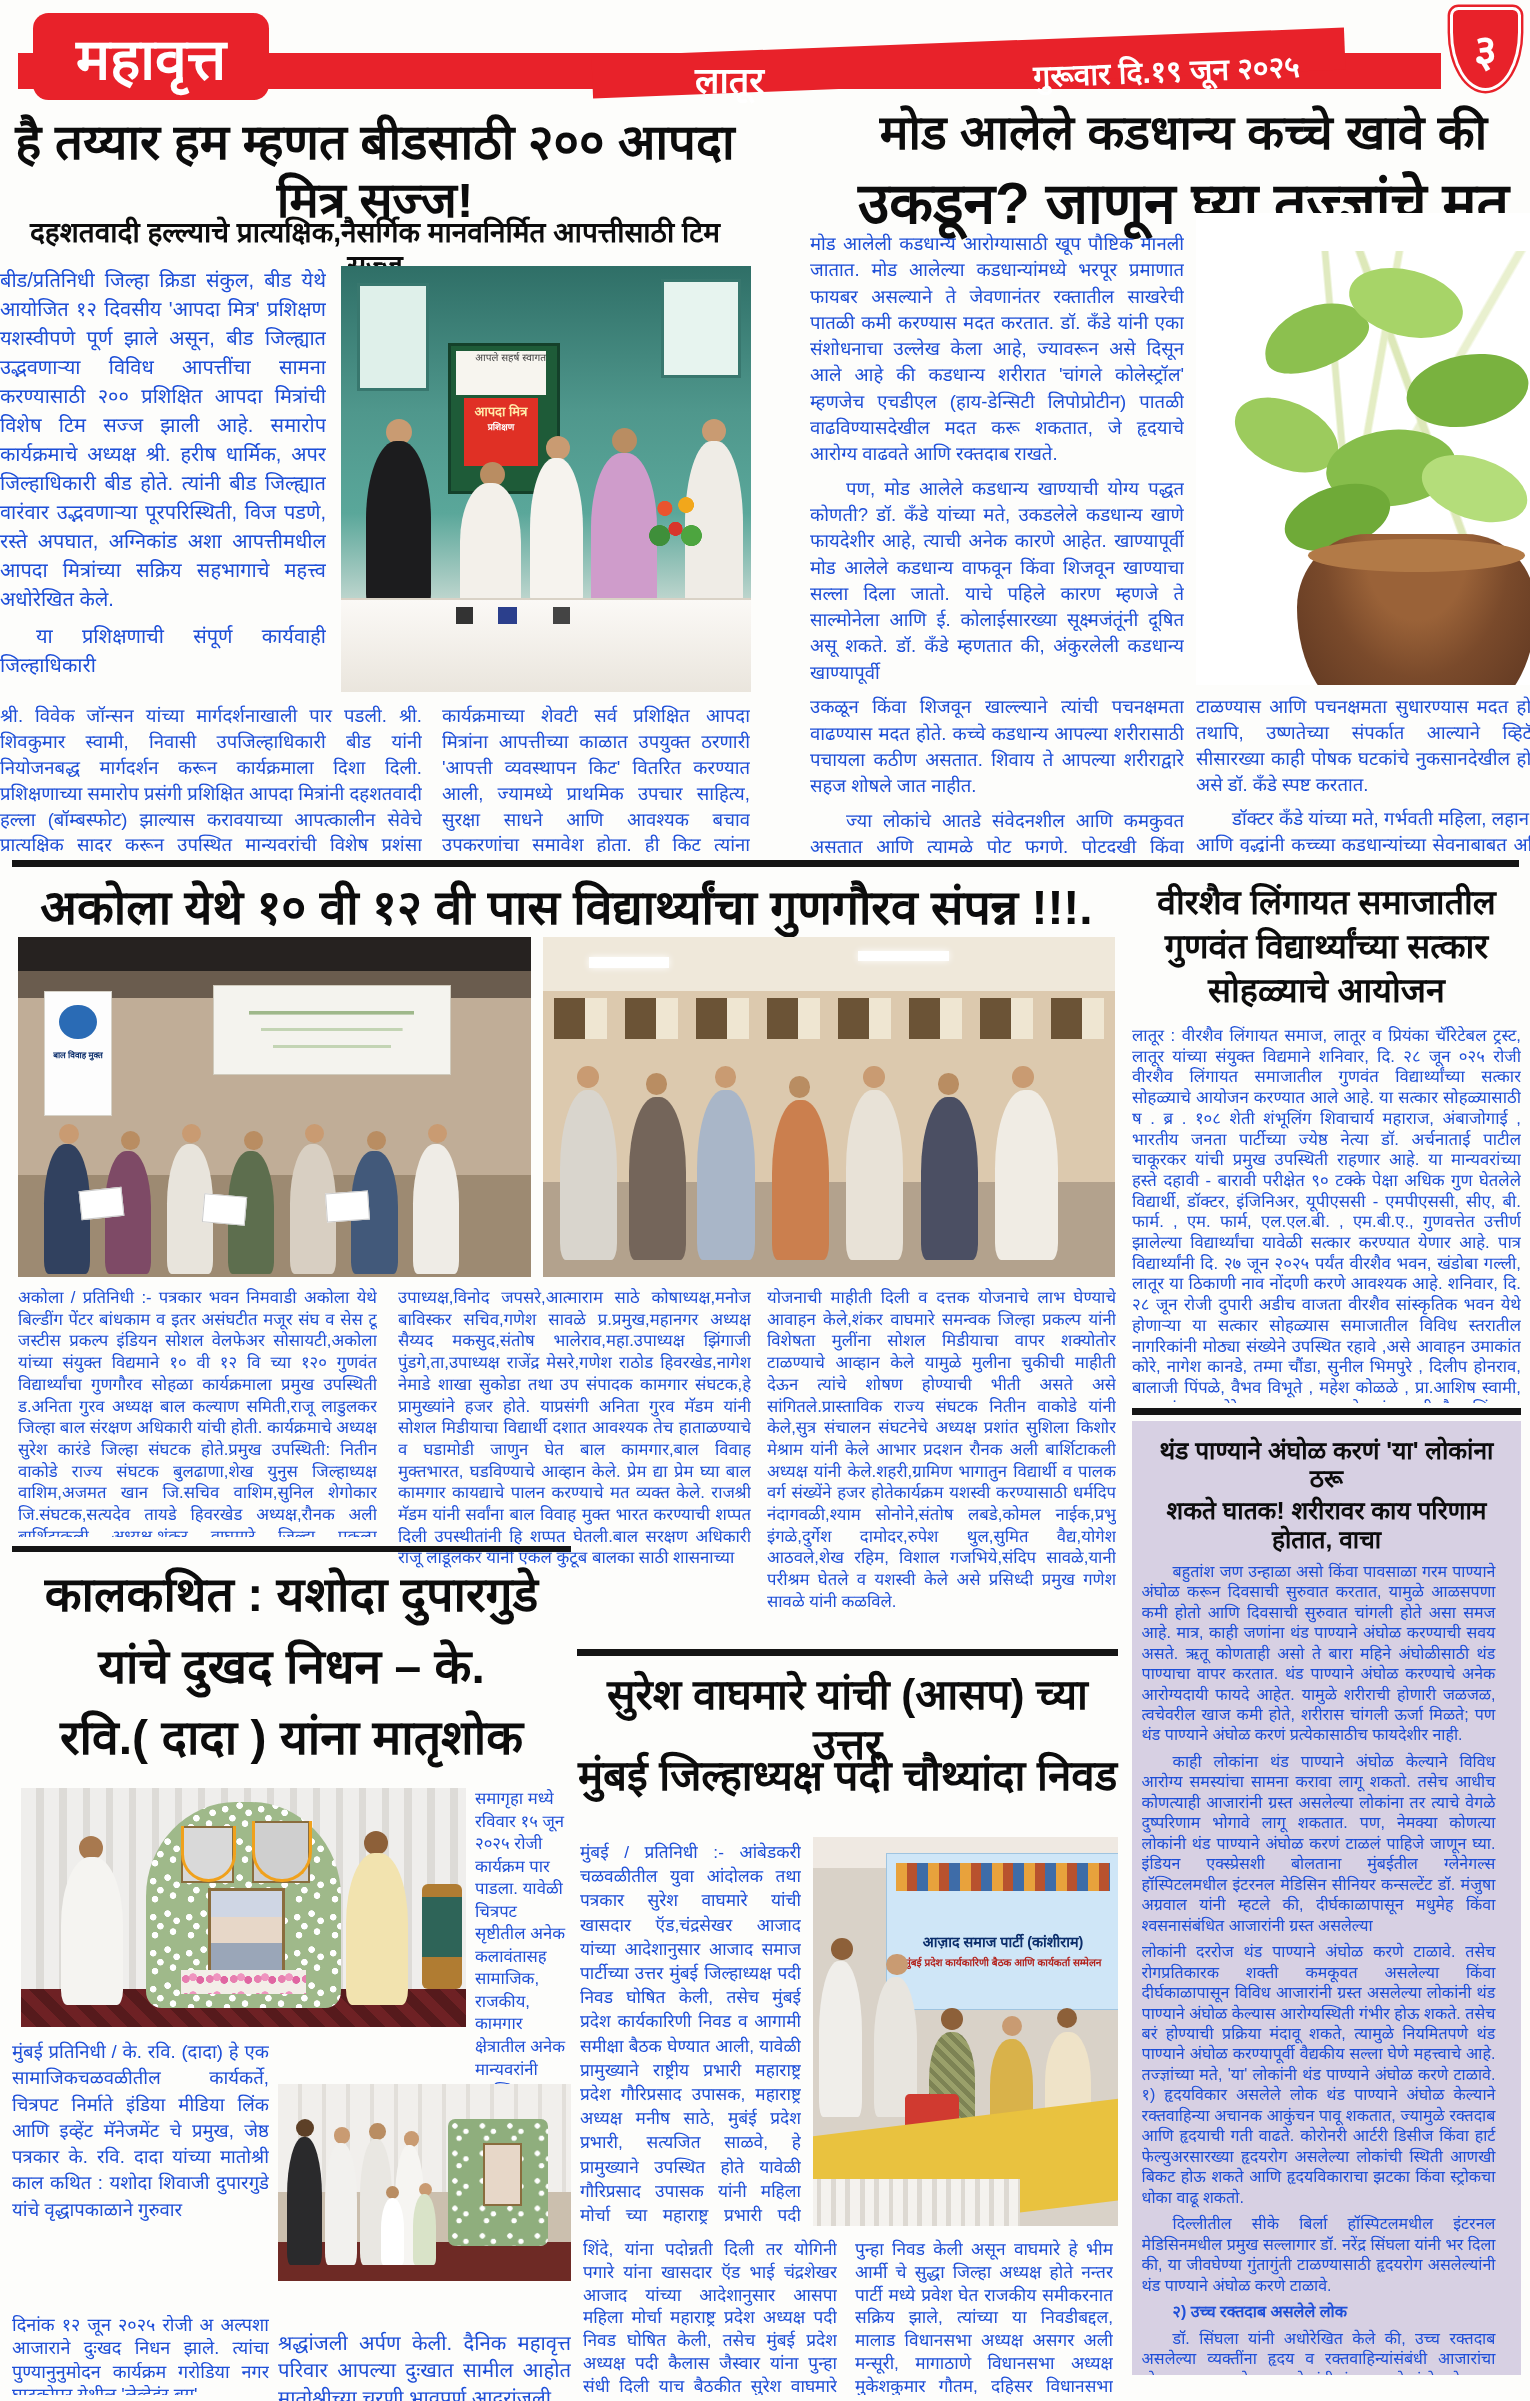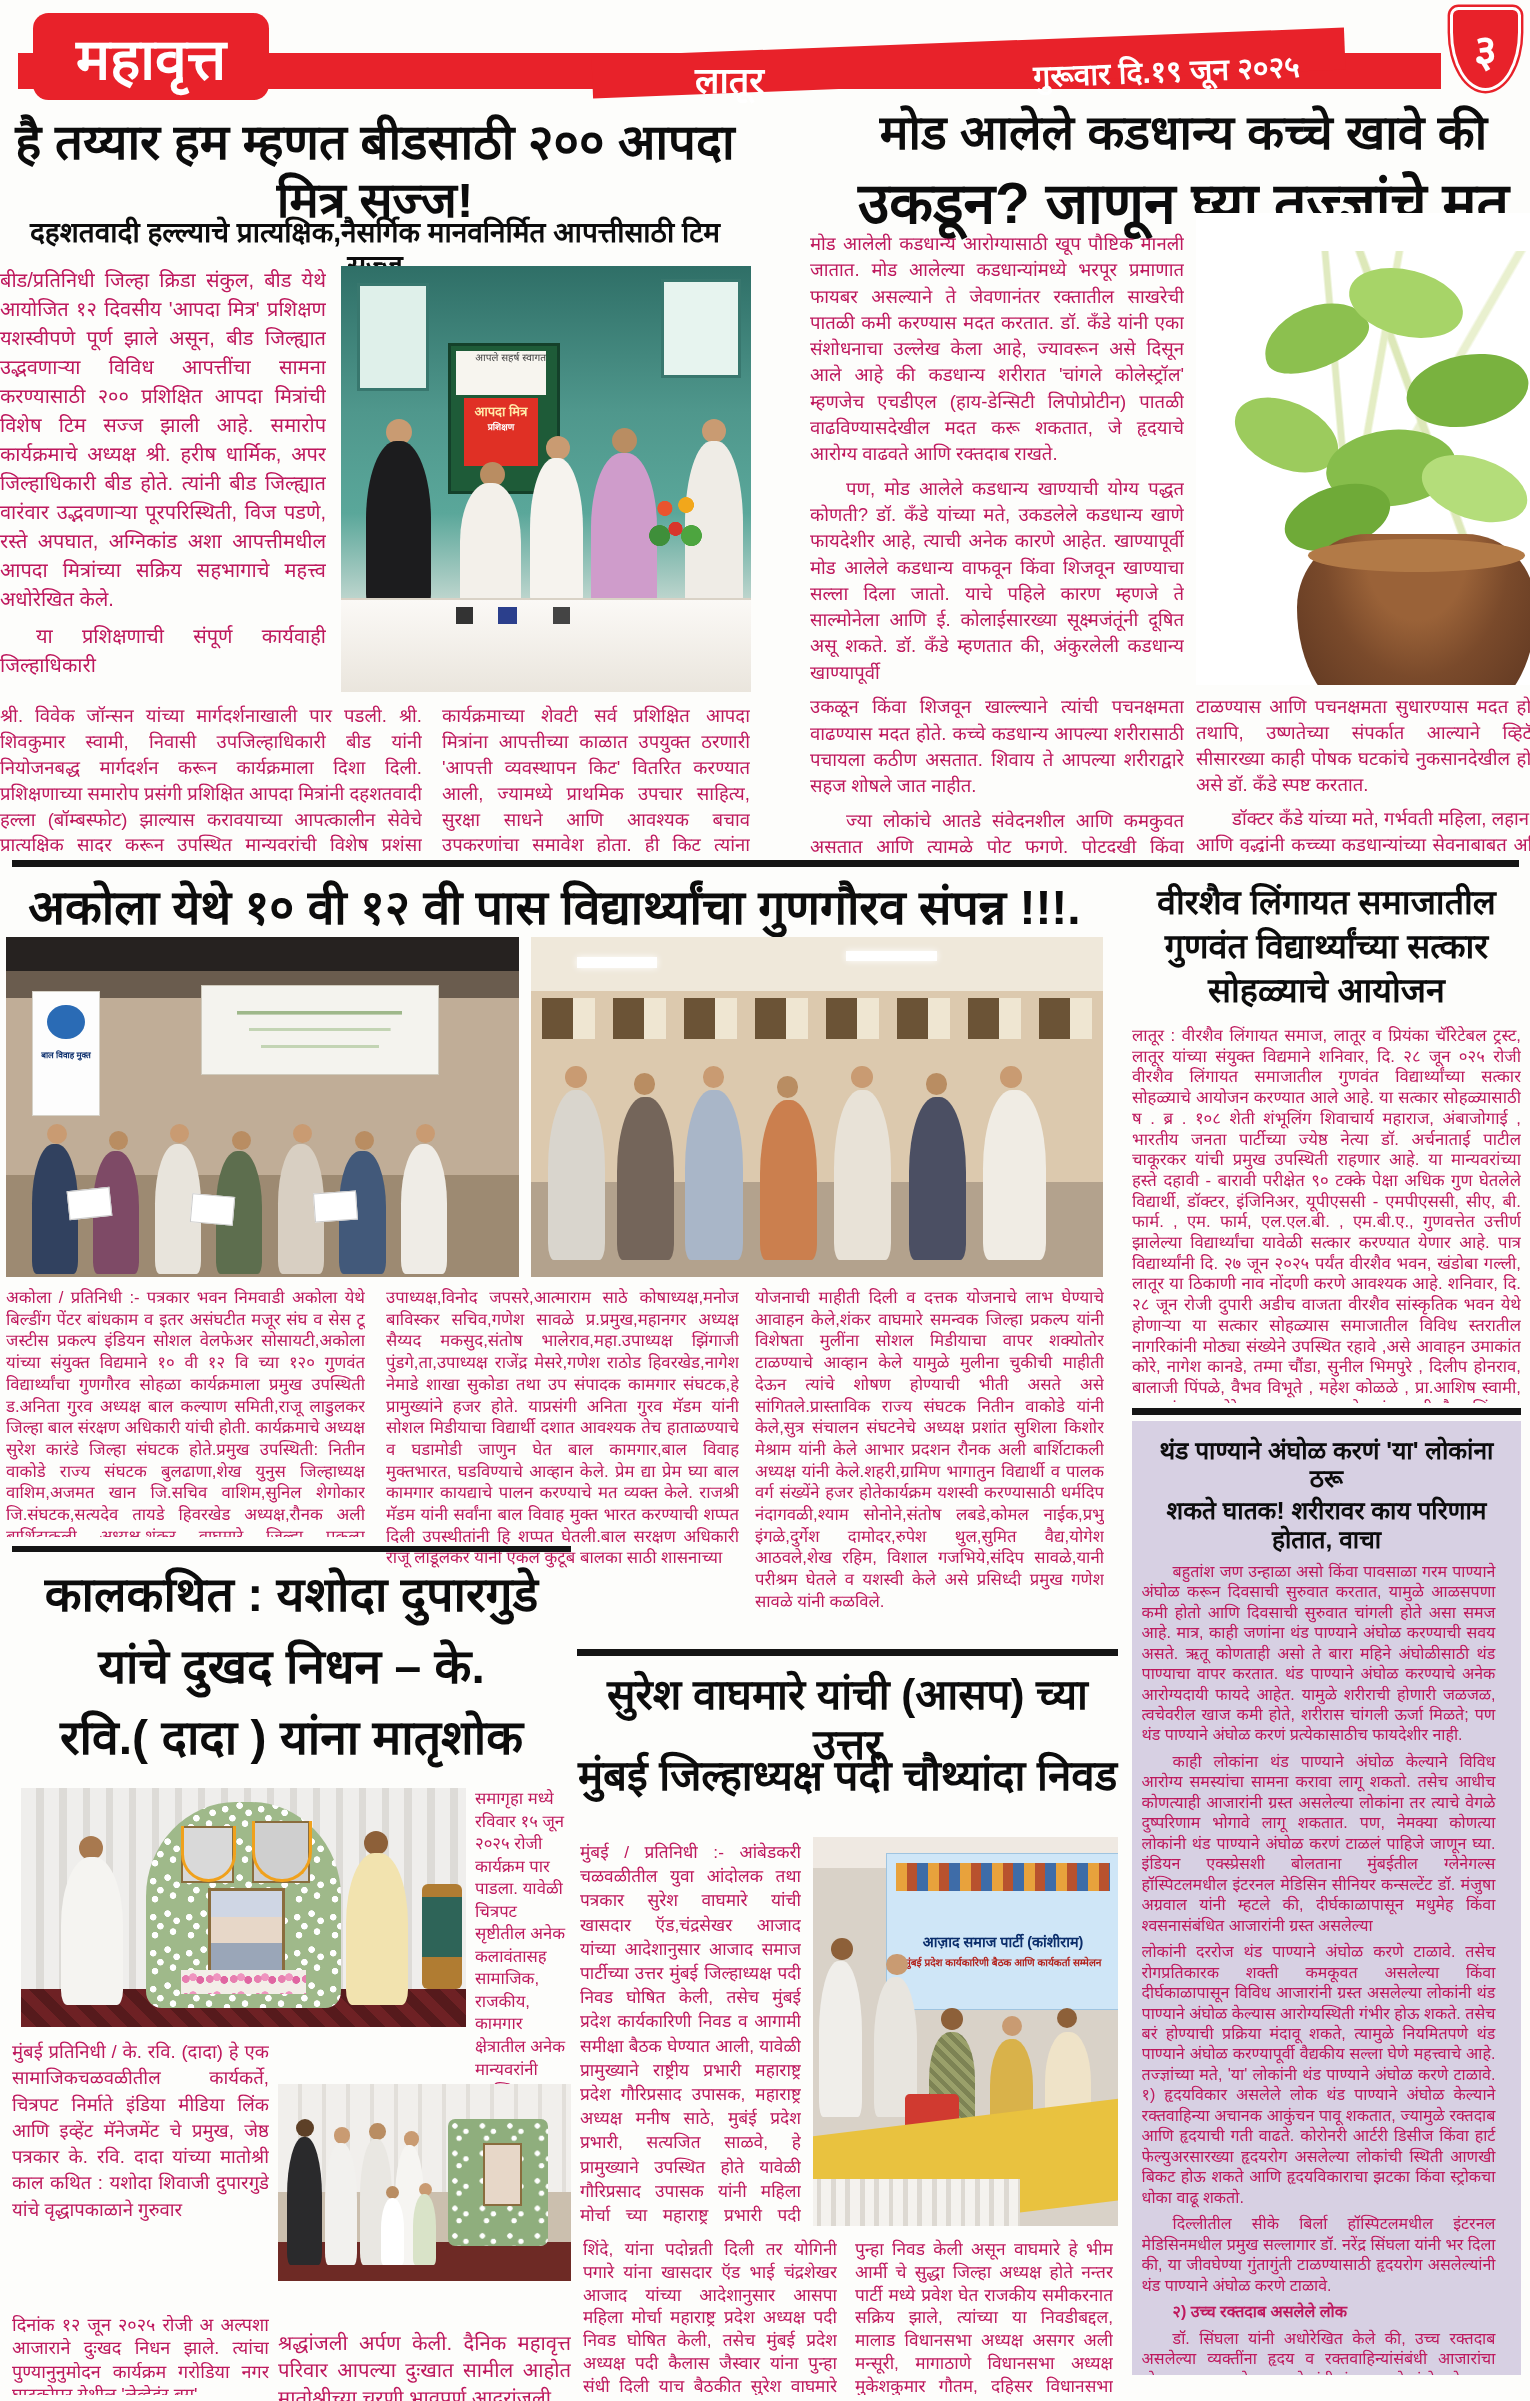--- a/index.html
+++ b/index.html
@@ -1,20 +1,20 @@
 <!DOCTYPE html>
 <html style="font-size:9.6px"><head>
 <meta charset="utf-8">
 <style>
   html,body{margin:0;padding:0;background:#888;}
   .page{position:relative;width:1530px;height:2401px;background:#fdfdfb;margin:0 auto;overflow:hidden;
         font-family:"Liberation Sans","DejaVu Sans",sans-serif;color:#121212;}
   .abs{position:absolute;}
   .hl{font-weight:bold;color:#0c0c0c;text-align:center;line-height:1.18;}
-  .body-col{font-size:18.5px;line-height:1.4;text-align:justify;overflow:hidden;color:#be185d;}
+  .body-col{font-size:18.5px;line-height:1.4;text-align:justify;overflow:hidden;color:#1d4ed8;}
   .body-col p{margin:0 0 8.4px 0;text-indent:36px;}
   .body-col p.noind{text-indent:0;}
   .rule{background:#151515;}
   
   .mast-strip{background:#e8222a;}
   .mast-box{background:#e8222a;border-radius:15.5px;display:flex;align-items:center;justify-content:center;}
   .mast-title{color:#fff;font-weight:bold;font-size:57px;}
   .mast-white{color:#fff;font-weight:bold;}
   .shield{background:#e8222a;border-radius:8.4px 8.4px 50% 50%/8.4px 8.4px 70% 70%;display:flex;align-items:center;justify-content:center;border:3.6px solid #fff;box-shadow:0 0 0 2.4px #e8222a;}
   
@@ -110,21 +110,21 @@
       <div class="el" style="left:31%;top:69%;width:60%;height:7%;background:#b27a47;border-radius:50%;"></div>
     </div>
     <div class="abs body-col" style="left:386px;top:589px;width:362px;height:158px;font-size:18.5px;">
       <p class="noind">टाळण्यास आणि पचनक्षमता सुधारण्यास मदत होईल. तथापि, उष्णतेच्या संपर्कात आल्याने व्हिटॅमिन सीसारख्या काही पोषक घटकांचे नुकसानदेखील होईल, असे डॉ. कँडे स्पष्ट करतात.</p>
       <p>डॉक्टर कँडे यांच्या मते, गर्भवती महिला, लहान मुलं आणि वृद्धांनी कच्च्या कडधान्यांच्या सेवनाबाबत अधिक काळजी घेतली पाहिजे, कारण कच्च्या कडधान्यांमुळे होणारी अन्न विषबाधा, उलट्या आणि अतिसाराची लक्षणे त्यांच्या शरीरात अनेक आरोग्य समस्या निर्माण करू शकतात.</p>
     </div>
   </div>
 
   <div class="abs rule" style="left:12px;top:860px;width:1507px;height:6.6px;"></div>
 
-  <div class="abs" style="left:0;top:874px;width:1109px;height:777px;">
+  <div class="abs" style="left:12px;top:874px;width:1109px;height:777px;">
     <div class="abs hl" style="left:0;top:6px;width:1109px;font-size:48px;">अकोला येथे १० वी १२ वी पास विद्यार्थ्यांचा गुणगौरव संपन्न !!!.</div>
 
     <div class="ph" style="left:6px;top:63px;width:513px;height:340px;background:linear-gradient(180deg,#262220 0 10%,#6a5c4e 10% 18%,#c0ad97 18% 70%,#9d8a72 70% 100%);">
       <div class="el" style="left:38%;top:14%;width:46%;height:26%;background:#f4f3ee;border:1.8px solid #cfcabc;
            background-image:linear-gradient(#9fb88b 0 0),linear-gradient(#c3d4b4 0 0),linear-gradient(#c3d4b4 0 0);background-repeat:no-repeat;background-size:70% 3.6px,60% 3px,50% 3px;background-position:50% 30%,50% 50%,50% 70%;"></div>
       <div class="el" style="left:5%;top:16%;width:13%;height:36%;background:#fdfdfd;border:1.8px solid #d6d2c8;">
         <div class="el" style="left:22%;top:10%;width:56%;height:28%;border-radius:50%;background:#2a6bb5;"></div>
         <div class="el small-banner-text" style="left:4%;top:46%;width:92%;font-size:8.4px;">बाल विवाह मुक्त</div>
       </div>
       <div class="head" style="left:8%;top:55%;width:20.3px;height:20.3px;"></div>

